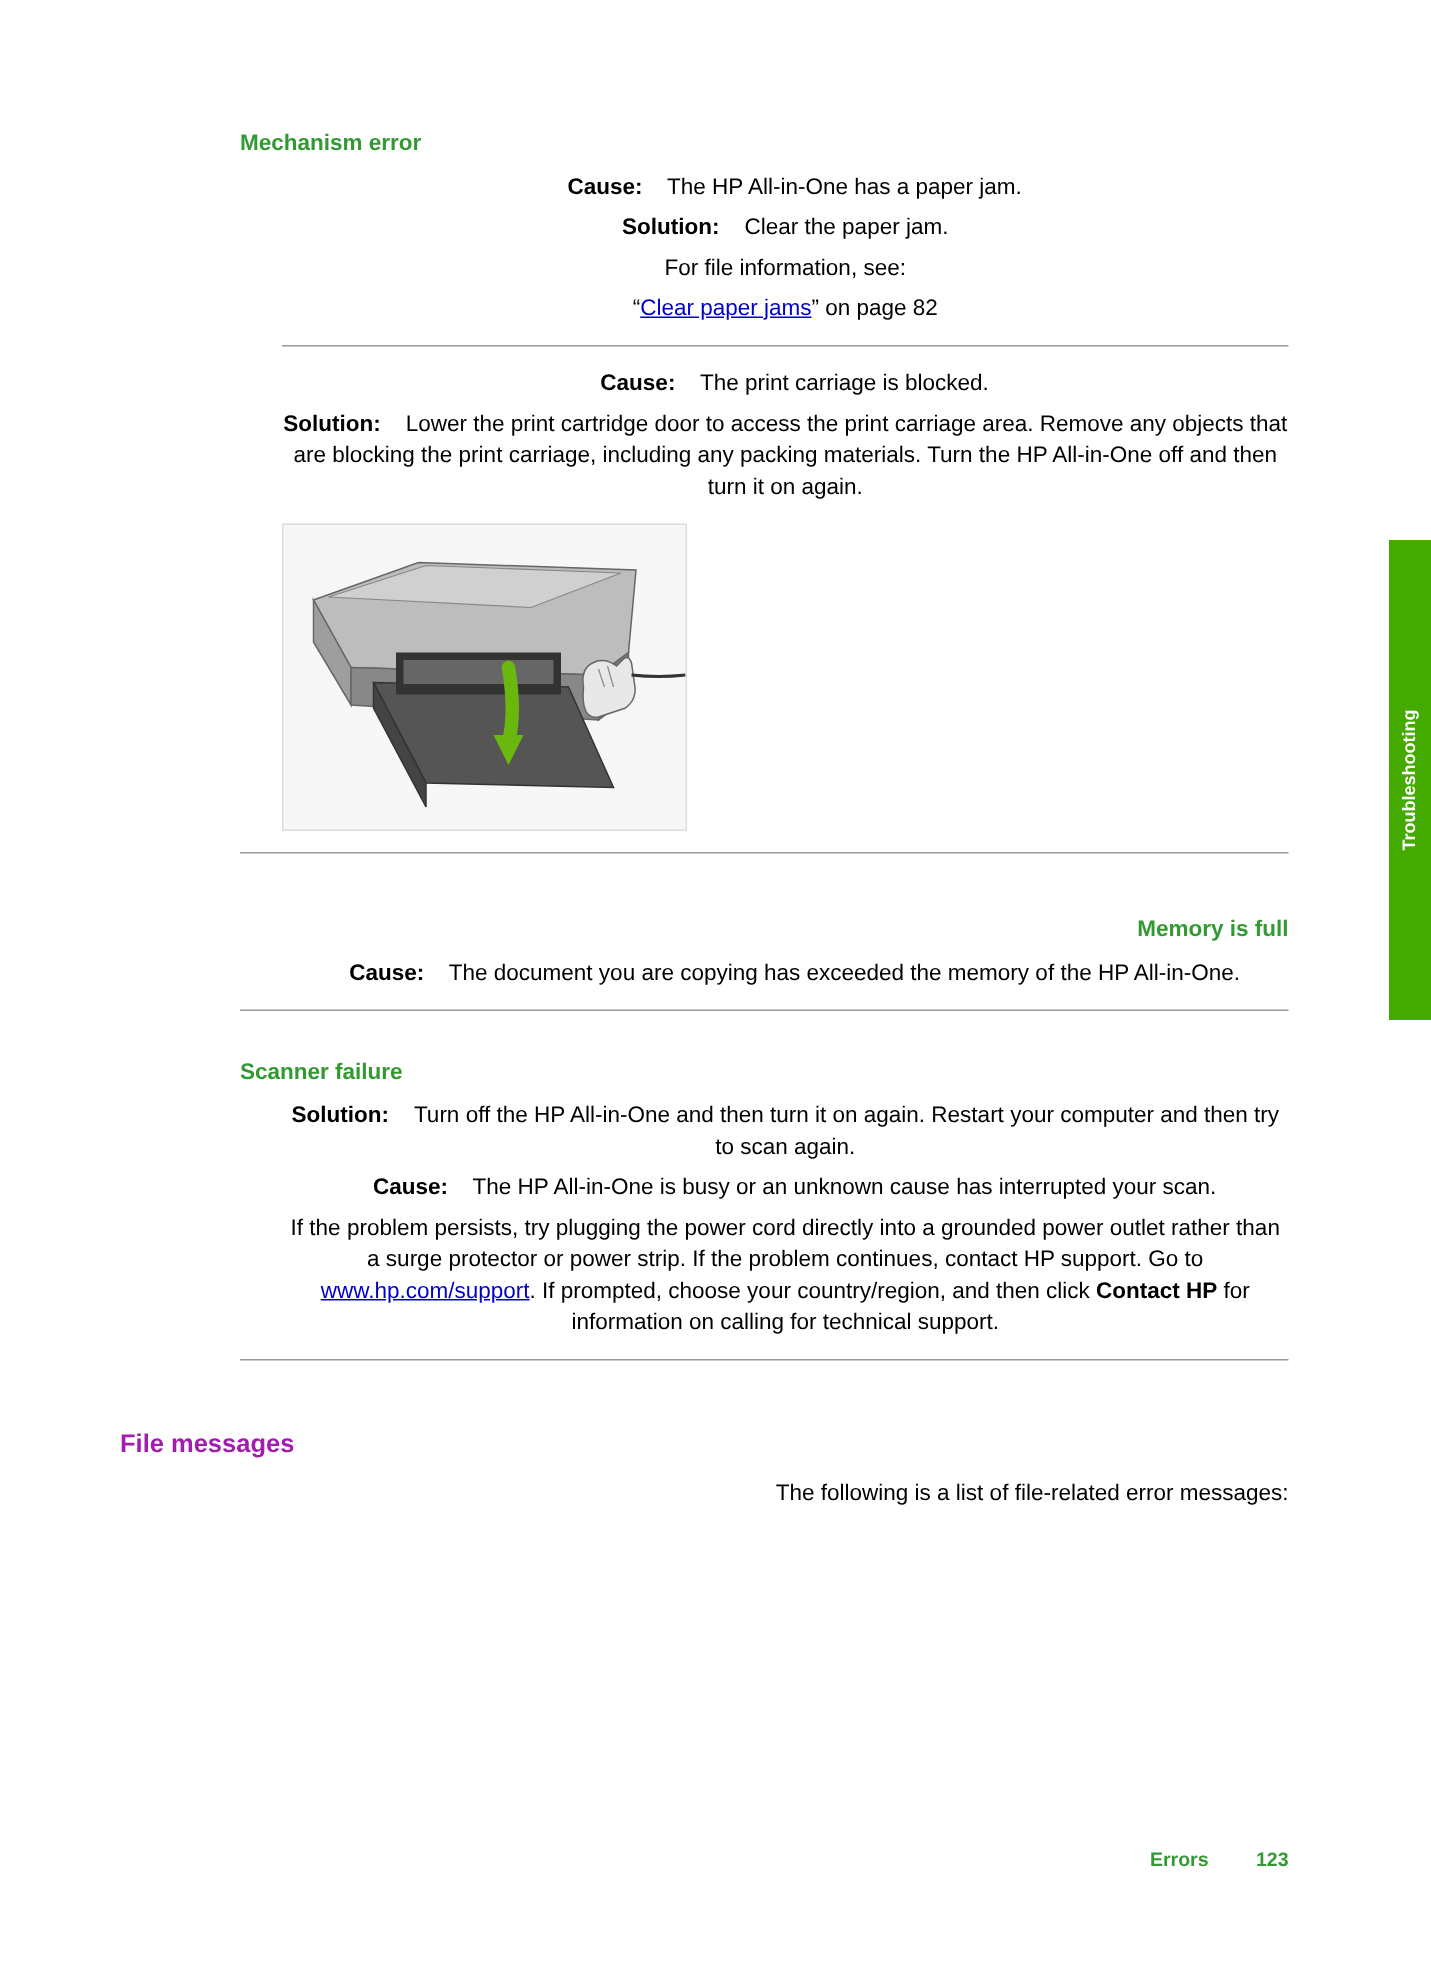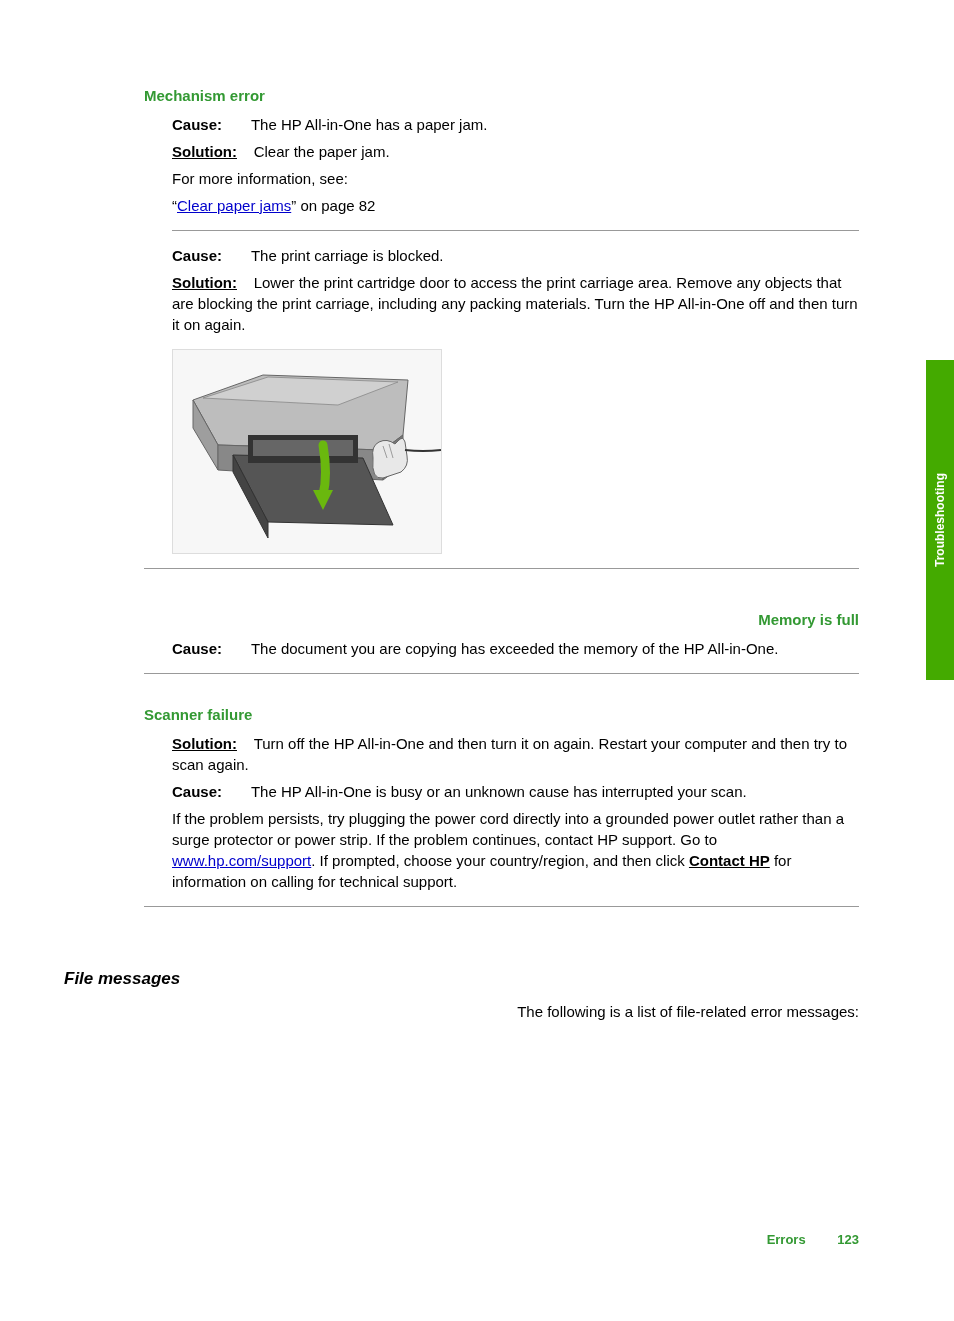--- a/index.html
+++ b/index.html
@@ -7,57 +7,56 @@
       font-family: Arial, Helvetica, sans-serif;
       font-size: 15px;
       color: #000;
       background: #fff;
       width: 954px;
       height: 1321px;
       position: relative;
       line-height: 1.4;
     }
     .page-content {
-      padding: 85px 95px 80px 64px;
+      padding: 85px 95px 80px 80px;
     }
     .section-heading {
       color: #339933;
       font-weight: bold;
       font-size: 15px;
       margin-bottom: 8px;
       margin-left: 80px;
     }
     .section-heading.h2 {
-      color: #000000;
+      color: #a21caf;
       font-size: 17px;
       margin-left: 0;
-      margin-top: 60px;
+      margin-top: 44px;
       margin-bottom: 10px;
-      font-style: italic;
     }
     .block {
       margin-left: 108px;
       margin-bottom: 10px;
     }
     .intro-text {
       margin-left: 80px;
       margin-bottom: 8px;
       text-align: right;
     }
     .label {
       font-weight: bold;
-      text-decoration: underline;
     }
     .label-indent {
       display: inline-block;
       width: 75px;
       font-weight: bold;
     }
     .para {
       margin-bottom: 6px;
+      text-align: center;
     }
     .link {
       color: #0000CC;
     }
     .cross-ref {
       margin-top: 4px;
     }
     hr.rule {
       border: none;
       border-top: 1px solid #999;
@@ -138,21 +137,21 @@
 
   <div class="block">
     <p class="para">
       <span class="label-indent">Cause:</span>
       <span>The HP All-in-One has a paper jam.</span>
     </p>
     <p class="para">
       <span class="label">Solution:</span>
       &nbsp;&nbsp;&nbsp;<span>Clear the paper jam.</span>
     </p>
-    <p class="para">For more information, see:</p>
+    <p class="para">For file information, see:</p>
     <p class="para cross-ref">
       <span>“</span><a href="#" class="link">Clear paper jams</a><span>” on page 82</span>
     </p>
   </div>
 
   <hr class="rule">
 
   <div class="block">
     <p class="para">
       <span class="label-indent">Cause:</span>

